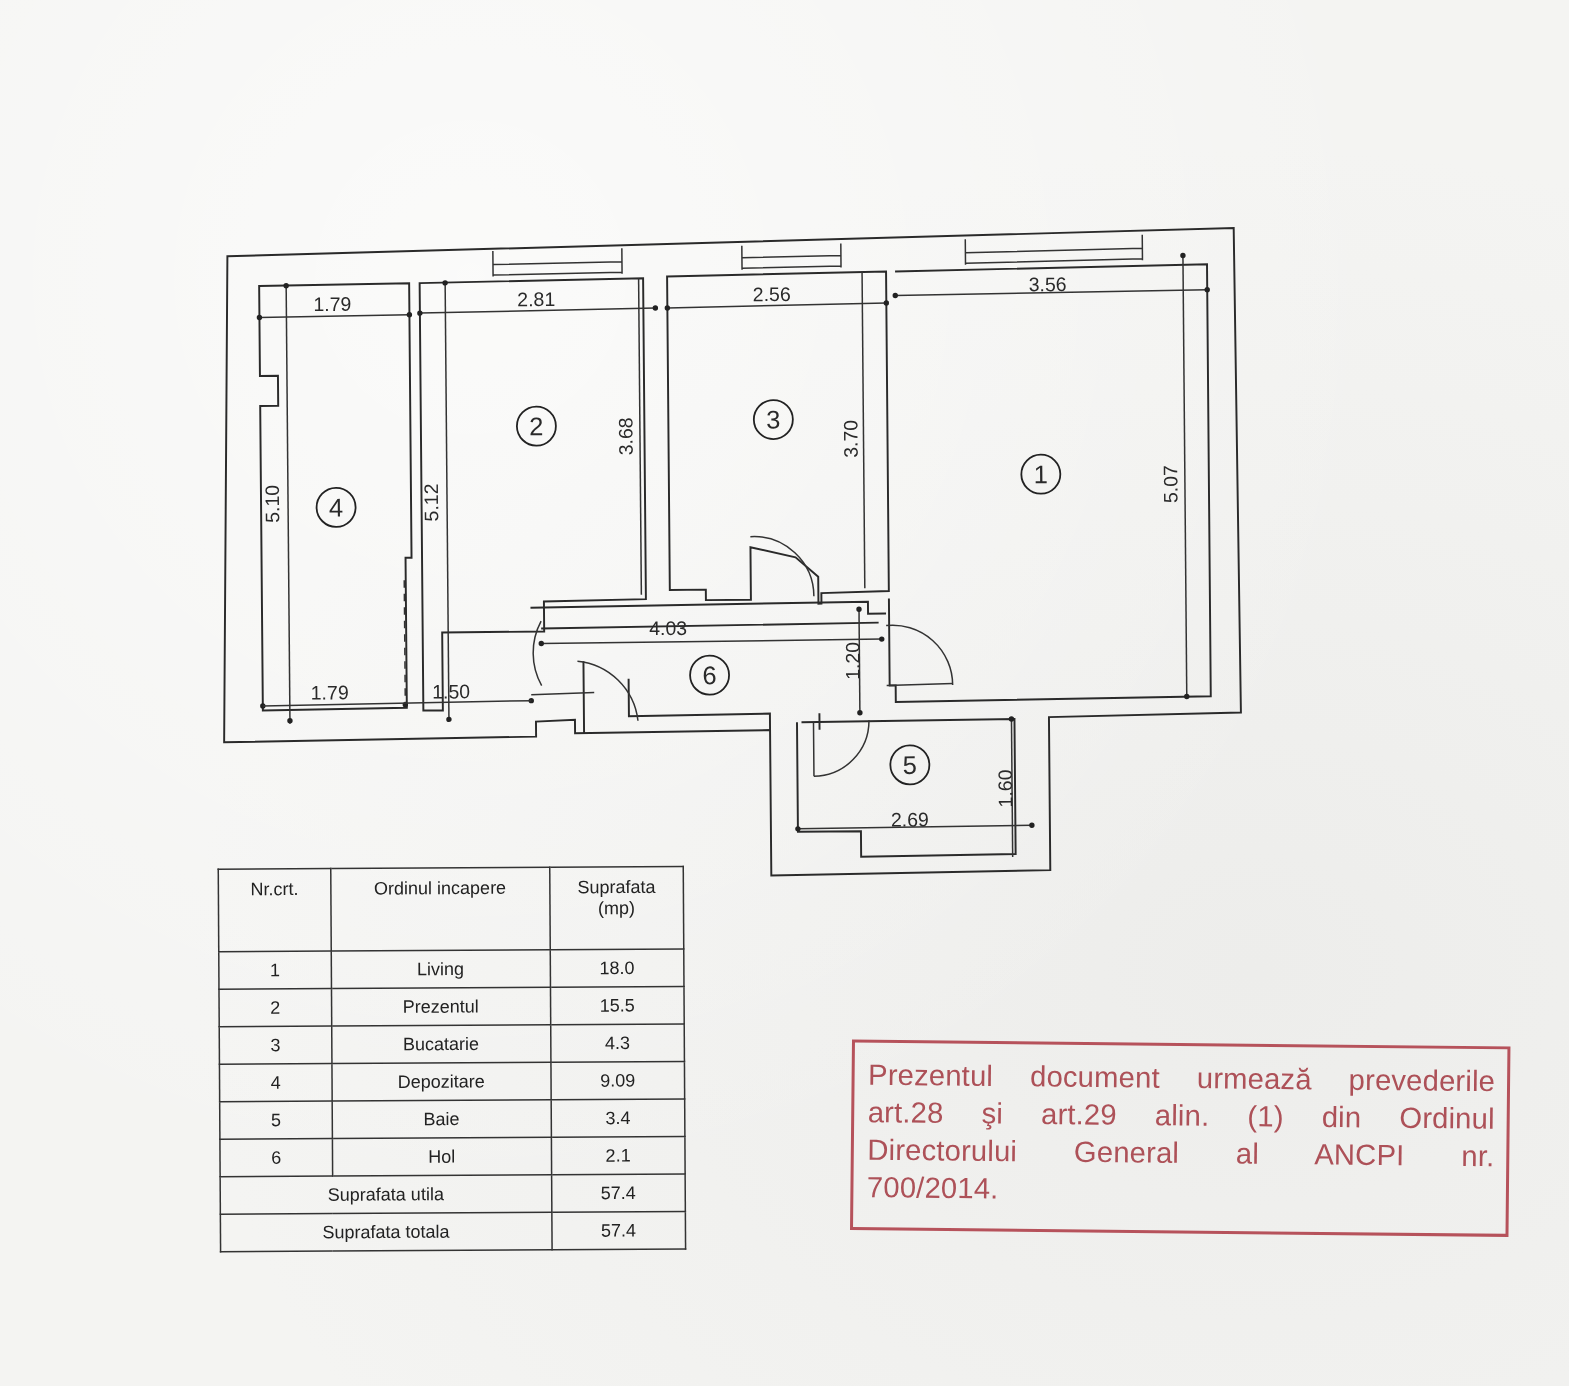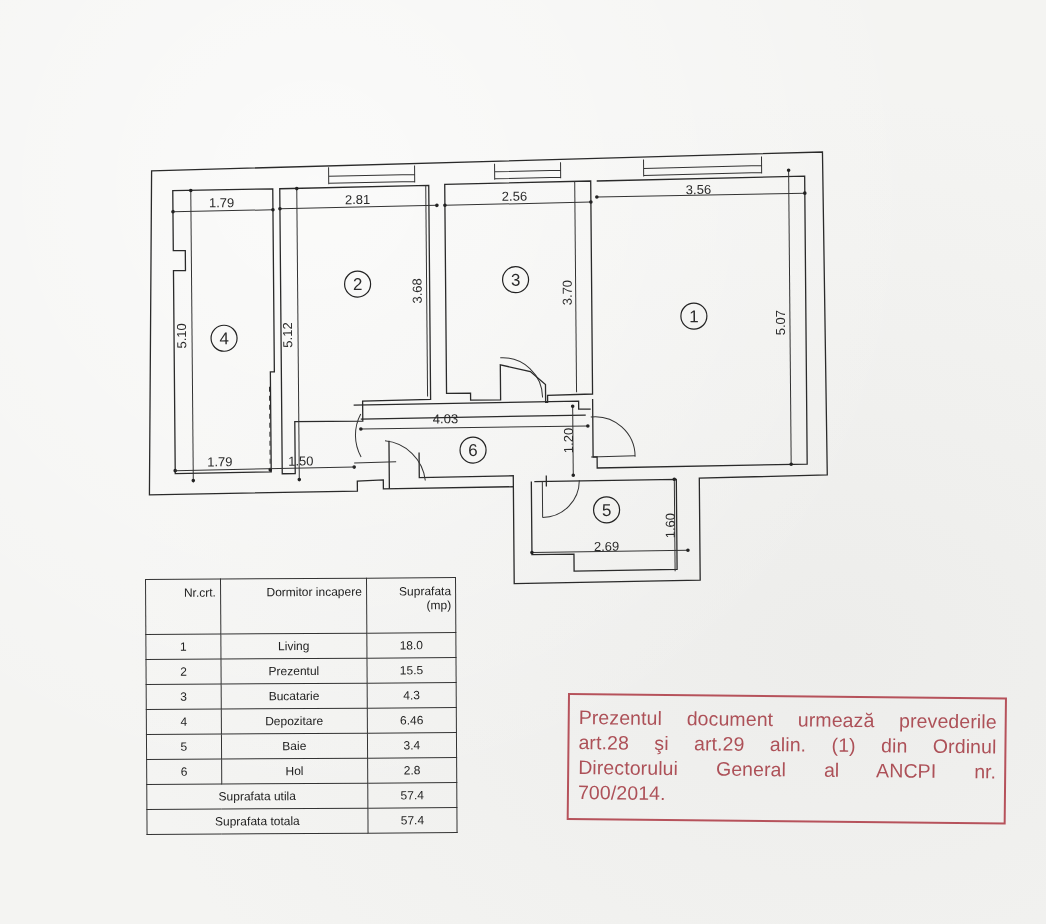--- a/index.html
+++ b/index.html
@@ -28,21 +28,21 @@
   .area-table {
     position: absolute; left: 145px; top: 579px;
     border-collapse: collapse; width: 311px;
     font-size: 12px; color: #222;
     transform: rotate(-0.35deg); transform-origin: left top;
   }
   .area-table td, .area-table th {
     border: 1px solid #333; text-align: center; font-weight: normal;
     height: 24px; padding: 0 4px; line-height: 14px;
   }
-  .area-table th { height: 48px; vertical-align: top; padding-top: 6px; text-align: right; }
+  .area-table th { height: 48px; vertical-align: top; padding-top: 6px; }
   .area-table .c1 { width: 68px; }
   .area-table .c2 { width: 142px; }
   .area-table .c3 { width: 82px; }
 
   .stamp {
     position: absolute; left: 568px; top: 693px;
     width: 439px; height: 127px; box-sizing: border-box;
     border: 2px solid #b2454f;
     transform: rotate(0.6deg); transform-origin: left top;
     color: #a8444c; font-size: 19.5px; line-height: 25px;
@@ -169,21 +169,21 @@
       <circle class="circle" cx="472" cy="450" r="13"></circle>
       <text class="roomnum" x="472" y="456" text-anchor="middle">6</text>
     </g>
   </g>
 </svg>
 
 <table class="area-table">
   <tbody>
       <tr>
     <th class="c1">Nr.crt.</th>
-    <th class="c2">Dormitor incapere</th>
+    <th class="c2">Ordinul incapere</th>
     <th class="c3">
       <span>Suprafata</span><br>
       <span>(mp)</span>
     </th>
   </tr>
   <tr>
     <td>1</td>
     <td>Living</td>
     <td>18.0</td>
   </tr>
@@ -193,31 +193,31 @@
     <td>15.5</td>
   </tr>
   <tr>
     <td>3</td>
     <td>Bucatarie</td>
     <td>4.3</td>
   </tr>
   <tr>
     <td>4</td>
     <td>Depozitare</td>
-    <td>6.46</td>
+    <td>9.09</td>
   </tr>
   <tr>
     <td>5</td>
     <td>Baie</td>
     <td>3.4</td>
   </tr>
   <tr>
     <td>6</td>
     <td>Hol</td>
-    <td>2.8</td>
+    <td>2.1</td>
   </tr>
   <tr>
     <td colspan="2">Suprafata utila</td>
     <td>57.4</td>
   </tr>
   <tr>
     <td colspan="2">Suprafata totala</td>
     <td>57.4</td>
   </tr>
 </tbody>

